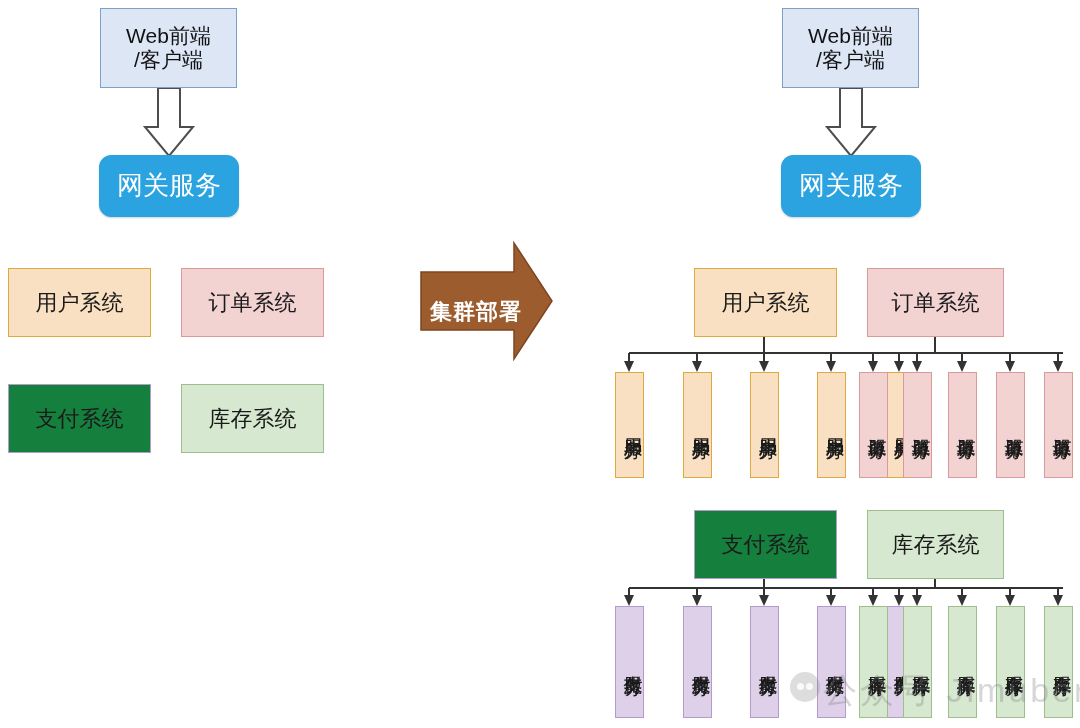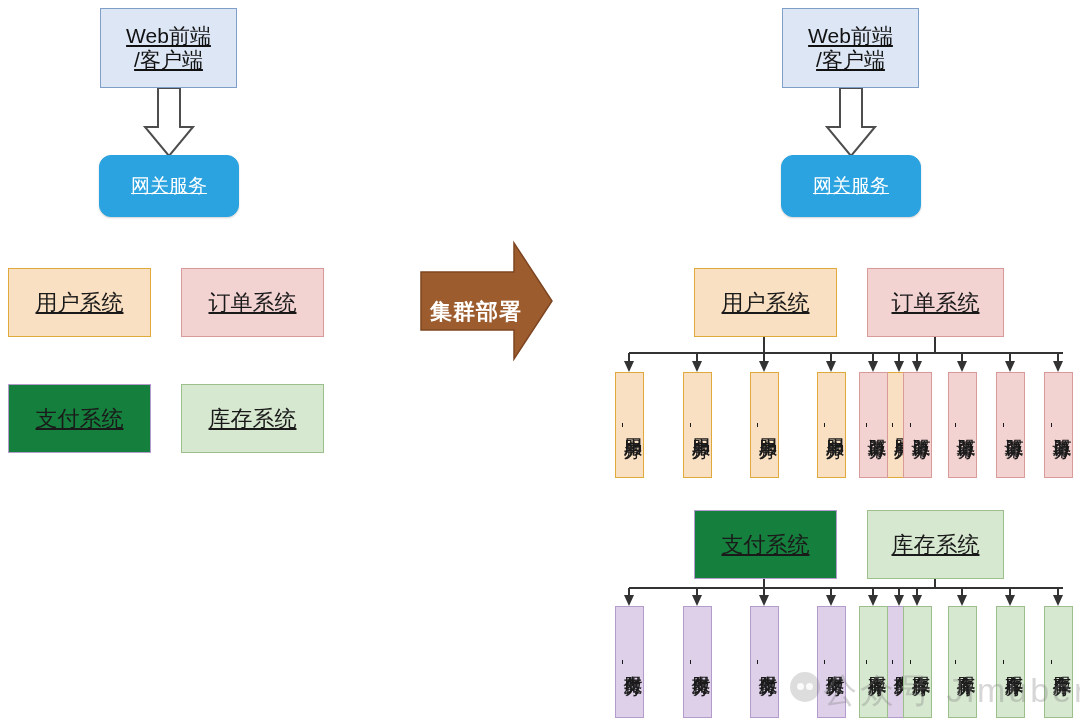--- a/index.html
+++ b/index.html
@@ -23,39 +23,38 @@
   
   .box {
     position: absolute;
     box-sizing: border-box;
     display: flex;
     align-items: center;
     justify-content: center;
     text-align: center;
     line-height: 1.15;
     color: #1a1a1a;
-    text-decoration: underline;
   }
 
   
   .client-box {
     background: #dce6f5;
     border: 1px solid #7f9fc9;
     font-size: 21px;
     color: #111;
   }
   .client-box .txt { white-space: pre-line; }
 
   
   .gateway-box {
     background: #2aa3e0;
     border: 1px solid #2aa3e0;
     border-radius: 12px;
     color: #ffffff;
-    font-size: 19px;
+    font-size: 26px;
     box-shadow: 0 1px 2px rgba(0,0,0,0.18);
   }
 
   
   .sys-box {
     font-size: 22px;
     border-width: 1.5px;
     border-style: solid;
   }
   .sys-user   { background: #fae0c2; border-color: #e0a93c; }

